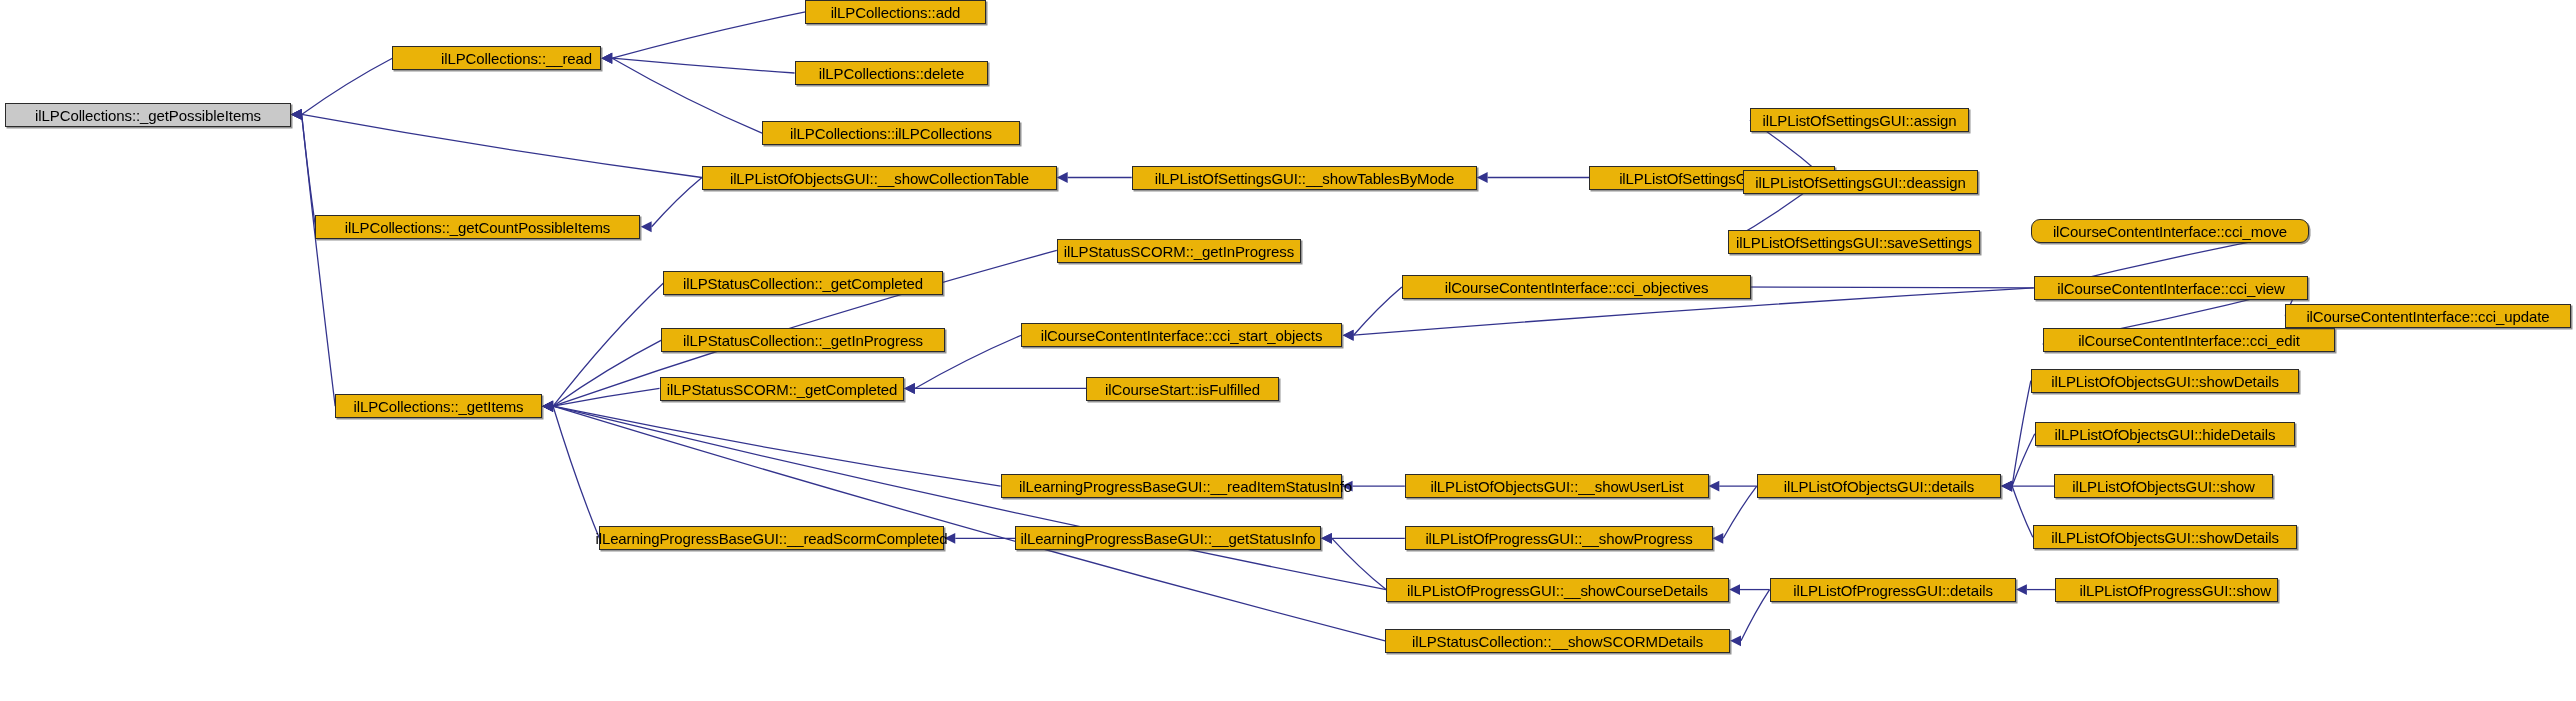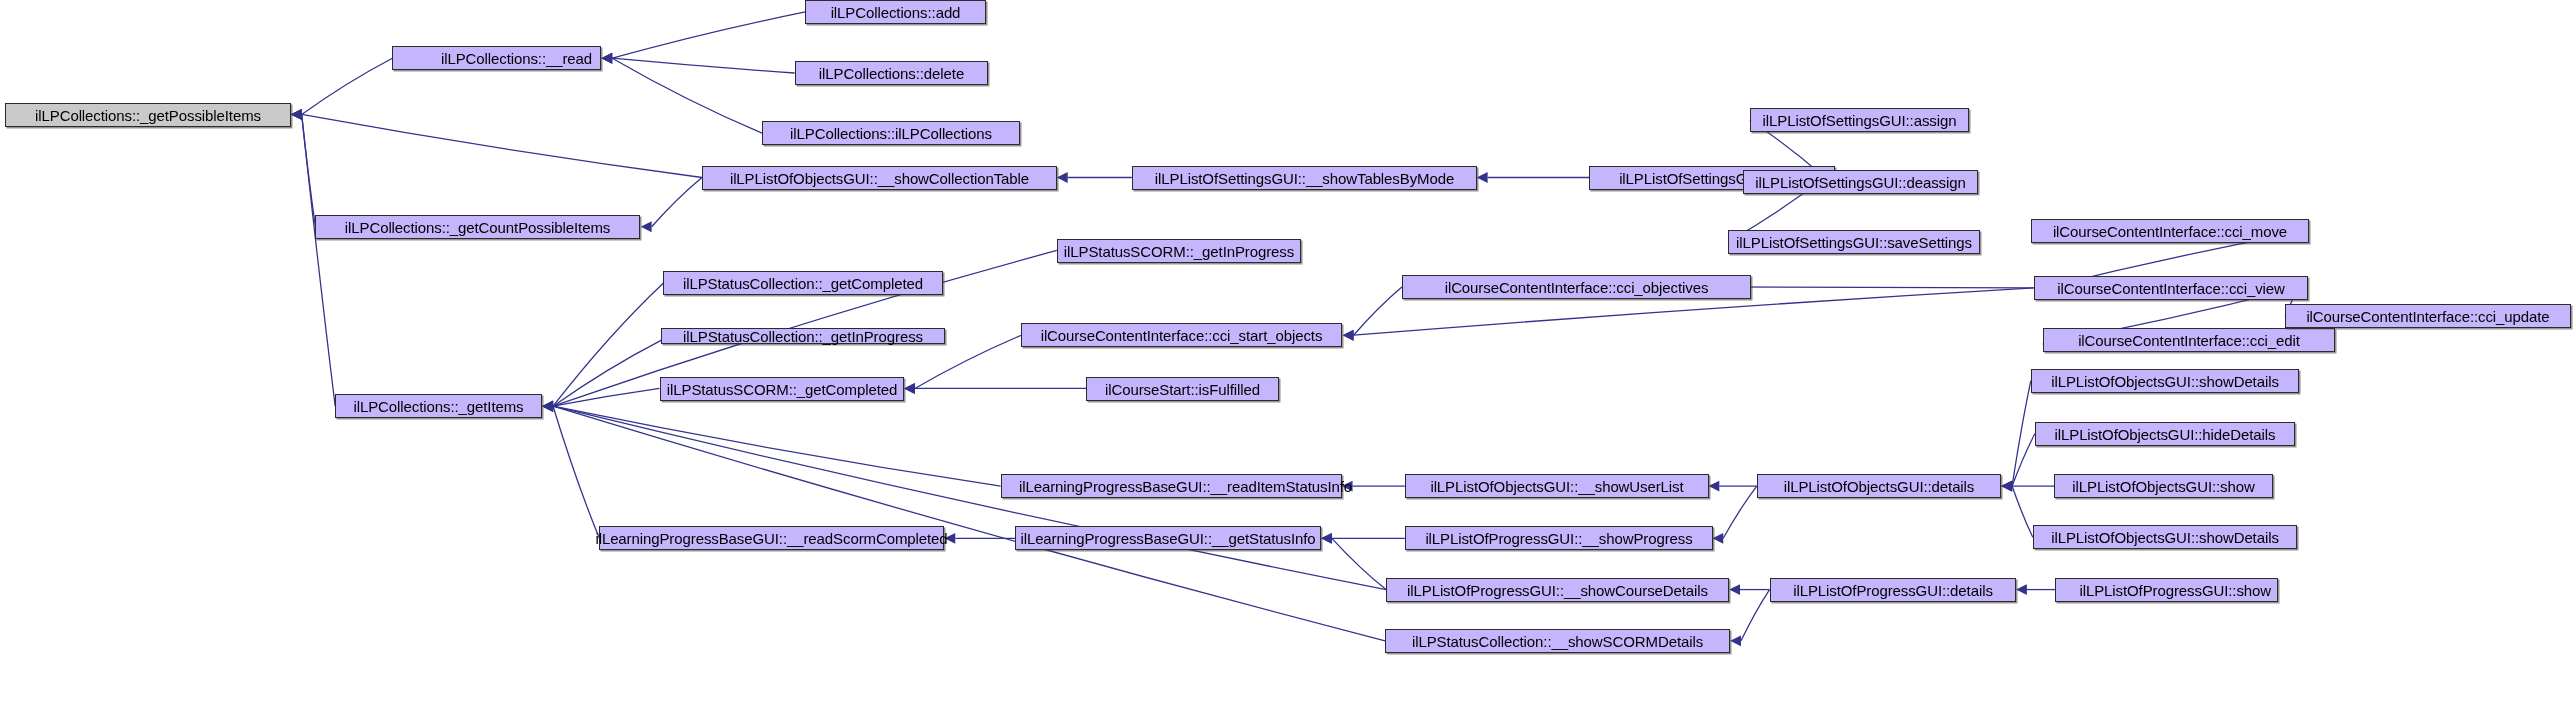--- a/index.html
+++ b/index.html
@@ -21,21 +21,21 @@
     left: 0;
     top: 0;
     width: 2576px;
     height: 702px;
     pointer-events: none;
   }
   .node {
     position: absolute;
     box-sizing: border-box;
     border: 1px solid #2b2b2b;
-    background: #c4b5fd;
+    background: #eab308;
     color: #000000;
     font-size: 15px;
     line-height: 1;
     white-space: nowrap;
     display: flex;
     align-items: center;
     justify-content: center;
     letter-spacing: -0.1px;
     box-shadow: 1.5px 1.5px 0 rgba(60,60,60,0.55);
     cursor: pointer;
@@ -171,21 +171,21 @@
       </div>
       <div class="node" style="left: 1750px; top: 108px; width: 219px; height: 24px;">
         <span>ilLPListOfSettingsGUI::assign</span>
       </div>
       <div class="node" style="left: 1743px; top: 170px; width: 235px; height: 24px;">
         <span>ilLPListOfSettingsGUI::deassign</span>
       </div>
       <div class="node" style="left: 1728px; top: 230px; width: 252px; height: 24px;">
         <span>ilLPListOfSettingsGUI::saveSettings</span>
       </div>
-      <div class="node" style="left: 2031px; top: 219px; width: 278px; height: 24px;">
+      <div class="node" style="left: 2031px; top: 219px; width: 278px; height: 24px; border-radius: 9px;">
         <span>ilCourseContentInterface::cci_move</span>
       </div>
       <div class="node" style="left: 2034px; top: 276px; width: 274px; height: 24px;">
         <span>ilCourseContentInterface::cci_view</span>
       </div>
       <div class="node" style="left: 2043px; top: 328px; width: 292px; height: 24px;">
         <span>ilCourseContentInterface::cci_edit</span>
       </div>
       <div class="node" style="left: 2285px; top: 304px; width: 286px; height: 24px;">
         <span>ilCourseContentInterface::cci_update</span>
@@ -195,21 +195,21 @@
       </div>
       <div class="node" style="left: 1021px; top: 323px; width: 321px; height: 24px;">
         <span>ilCourseContentInterface::cci_start_objects</span>
       </div>
       <div class="node" style="left: 1057px; top: 239px; width: 244px; height: 24px;">
         <span>ilLPStatusSCORM::_getInProgress</span>
       </div>
       <div class="node" style="left: 663px; top: 271px; width: 280px; height: 24px;">
         <span>ilLPStatusCollection::_getCompleted</span>
       </div>
-      <div class="node" style="left: 661px; top: 328px; width: 284px; height: 16px;">
+      <div class="node" style="left: 661px; top: 328px; width: 284px; height: 24px;">
         <span>ilLPStatusCollection::_getInProgress</span>
       </div>
       <div class="node" style="left: 660px; top: 377px; width: 244px; height: 24px;">
         <span>ilLPStatusSCORM::_getCompleted</span>
       </div>
       <div class="node" style="left: 1086px; top: 377px; width: 193px; height: 24px;">
         <span>ilCourseStart::isFulfilled</span>
       </div>
       <div class="node" style="left: 335px; top: 394px; width: 207px; height: 24px;">
         <span>ilLPCollections::_getItems</span>

